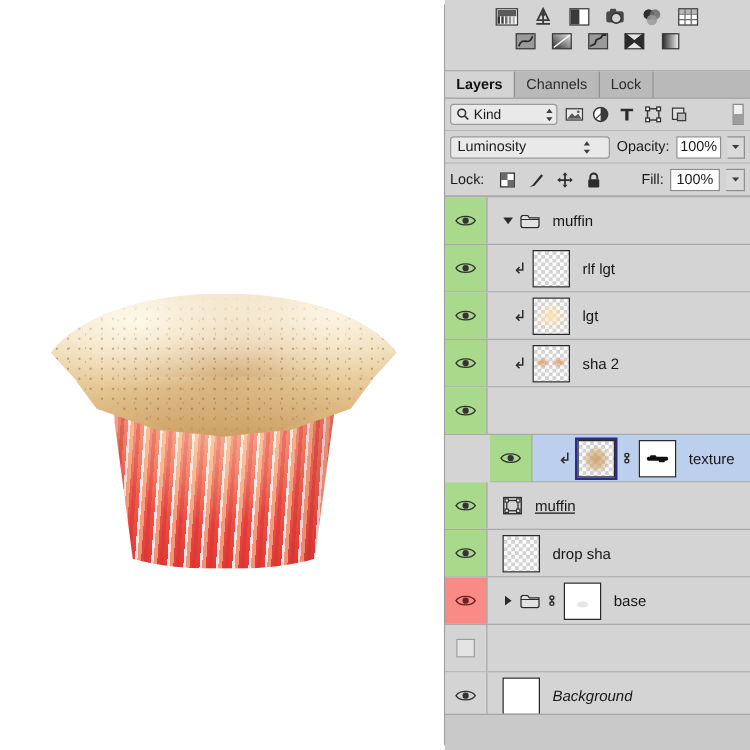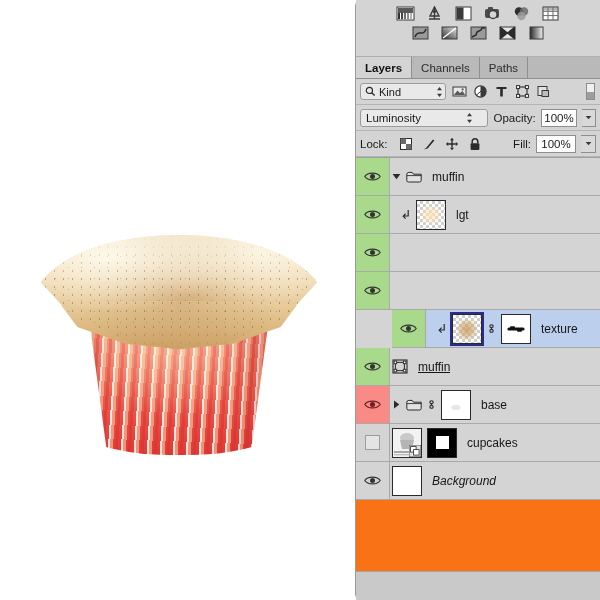--- a/index.html
+++ b/index.html
@@ -84,21 +84,21 @@
   .crust-lip{
     position:absolute;left:44px;top:96px;width:242px;height:50px;
     background:linear-gradient(180deg,#e9cf9f 0%,#dcb87f 55%,#cfa367 100%);
     border-radius:50%/12% 12% 96% 96%;
     clip-path:polygon(0% 0%, 100% 0%, 92% 52%, 72% 86%, 50% 96%, 28% 86%, 8% 52%);
   }
 
   
   #panel{
     position:absolute;left:355px;top:0;width:245px;height:600px;
-    background:#f97316;
+    background:#e5e5e5;
     border-left:1px solid #9a9a9a;
     box-sizing:border-box;
     border-radius:6px;
   }
   
   #adjust{
     position:relative;height:56px;background:#d4d4d4;
     border-bottom:1px solid #aeaeae;
   }
   .adj-row{display:flex;justify-content:center;gap:10px;}
@@ -182,21 +182,21 @@
     width:34px;height:100%;display:flex;align-items:center;justify-content:center;
     border-right:1px solid #a9a9a9;box-sizing:border-box;flex:none;
   }
   .eye-cell.on{background:#a9d98b;}
   .eye-cell.hidden-vis{background:#f98a86;}
   .eye-cell.nofill{background:#d4d4d4;}
   .lrow.sel .eye-cell.on{background:#a9d98b;}
   .eye{width:17px;height:11px;display:block;}
   .body-cell{
     flex:1;display:flex;align-items:center;height:100%;
-    padding-left:2px;gap:5px;min-width:0;
+    padding-left:12px;gap:5px;min-width:0;
   }
   .twisty{width:9px;height:9px;display:block;flex:none;}
   .clipidx{width:10px;height:12px;display:block;flex:none;margin-left:9px;}
   .thumb{
     width:30px;height:30px;border:1px solid #2a2a2a;box-sizing:border-box;
     flex:none;position:relative;overflow:hidden;background:#fff;
   }
   .thumb.checker{
     background-image:
       linear-gradient(45deg,#cfcfcf 25%,transparent 25%,transparent 75%,#cfcfcf 75%),
@@ -337,21 +337,21 @@
     </div>
 
     <div id="tabs">
       <div class="tab active">
         <span>Layers</span>
       </div>
       <div class="tab">
         <span>Channels</span>
       </div>
       <div class="tab">
-        <span>Paths</span>
+        <span>Lock</span>
       </div>
       <div class="tab-filler"></div>
     </div>
 
     <div id="filterrow">
       <div class="kind-select">
         <svg class="adj-ico" style="width:11px;height:11px" viewBox="0 0 11 11">
           <circle cx="4.4" cy="4.4" r="3.1" fill="none" stroke="#2b2b2b" stroke-width="1.2"></circle>
           <path d="M6.8 6.8 L9.6 9.6" stroke="#2b2b2b" stroke-width="1.4"></path>
         </svg>
@@ -451,20 +451,35 @@
             <path d="M0.6 2 H8.4 L4.5 7.3 Z" fill="#2b2b2b"></path>
           </svg>
           <svg class="folder-ico" viewBox="0 0 16 12">
             <path d="M0.8 3.2 A2 2 0 0 1 2.8 1.4 H6.2 L7.4 3.2 H15.2 V9.4 A1.6 1.6 0 0 1 13.6 11 H2.4 A1.6 1.6 0 0 1 0.8 9.4 Z" fill="#e2e2e2" stroke="#2b2b2b" stroke-width="1"></path>
             <path d="M0.8 4.6 H15.2" stroke="#2b2b2b" stroke-width=".9"></path>
           </svg>
           <span class="lname">muffin</span>
         </div>
       </div>
 
+      <div class="lrow">
+        <div class="eye-cell on">
+          <svg class="eye" viewBox="0 0 17 11">
+            <path d="M0.8 5.5 C3.5 1, 13.5 1, 16.2 5.5 C13.5 10, 3.5 10, 0.8 5.5 Z" fill="none" stroke="#333" stroke-width="1.1"></path>
+            <circle cx="8.5" cy="5.5" r="2.5" fill="#333"></circle>
+          </svg>
+        </div>
+        <div class="body-cell">
+          <svg class="clipidx" viewBox="0 0 10 12">
+            <path d="M7.2 1 V7 H3 M4.6 4.6 L2.2 7.2 L4.6 9.6" fill="none" stroke="#2b2b2b" stroke-width="1.2"></path>
+          </svg>
+          <div class="thumb checker"></div>
+          <span class="lname">rlf lgt</span>
+        </div>
+      </div>
 
       <div class="lrow">
         <div class="eye-cell on">
           <svg class="eye" viewBox="0 0 17 11">
             <path d="M0.8 5.5 C3.5 1, 13.5 1, 16.2 5.5 C13.5 10, 3.5 10, 0.8 5.5 Z" fill="none" stroke="#333" stroke-width="1.1"></path>
             <circle cx="8.5" cy="5.5" r="2.5" fill="#333"></circle>
           </svg>
         </div>
         <div class="body-cell">
           <svg class="clipidx" viewBox="0 0 10 12">
@@ -476,20 +491,31 @@
           <span class="lname">lgt</span>
         </div>
       </div>
 
       <div class="lrow">
         <div class="eye-cell on">
           <svg class="eye" viewBox="0 0 17 11">
             <path d="M0.8 5.5 C3.5 1, 13.5 1, 16.2 5.5 C13.5 10, 3.5 10, 0.8 5.5 Z" fill="none" stroke="#333" stroke-width="1.1"></path>
             <circle cx="8.5" cy="5.5" r="2.5" fill="#333"></circle>
           </svg>
+        </div>
+        <div class="body-cell">
+          <svg class="clipidx" viewBox="0 0 10 12">
+            <path d="M7.2 1 V7 H3 M4.6 4.6 L2.2 7.2 L4.6 9.6" fill="none" stroke="#2b2b2b" stroke-width="1.2"></path>
+          </svg>
+          <div class="thumb checker">
+            <div class="tcontent" style="background:
+              radial-gradient(ellipse at 25% 46%, rgba(214,150,88,.85) 0%, rgba(214,150,88,0) 22%),
+              radial-gradient(ellipse at 72% 46%, rgba(214,150,88,.85) 0%, rgba(214,150,88,0) 22%);"></div>
+          </div>
+          <span class="lname">sha 2</span>
         </div>
       </div>
 
       <div class="lrow">
         <div class="eye-cell on">
           <svg class="eye" viewBox="0 0 17 11">
             <path d="M0.8 5.5 C3.5 1, 13.5 1, 16.2 5.5 C13.5 10, 3.5 10, 0.8 5.5 Z" fill="none" stroke="#333" stroke-width="1.1"></path>
             <circle cx="8.5" cy="5.5" r="2.5" fill="#333"></circle>
           </svg>
         </div>
@@ -538,20 +564,32 @@
             <rect x="3.4" y="3.4" width="9" height="8.2" fill="none" stroke="#2b2b2b" stroke-width="1"></rect>
             <rect x="2.1" y="2.1" width="2.6" height="2.6" fill="#fff" stroke="#2b2b2b" stroke-width=".9"></rect>
             <rect x="11.3" y="2.1" width="2.6" height="2.6" fill="#fff" stroke="#2b2b2b" stroke-width=".9"></rect>
             <rect x="2.1" y="10.3" width="2.6" height="2.6" fill="#fff" stroke="#2b2b2b" stroke-width=".9"></rect>
             <rect x="11.3" y="10.3" width="2.6" height="2.6" fill="#fff" stroke="#2b2b2b" stroke-width=".9"></rect>
           </svg>
           <span class="lname underline">muffin</span>
         </div>
       </div>
 
+      <div class="lrow">
+        <div class="eye-cell on">
+          <svg class="eye" viewBox="0 0 17 11">
+            <path d="M0.8 5.5 C3.5 1, 13.5 1, 16.2 5.5 C13.5 10, 3.5 10, 0.8 5.5 Z" fill="none" stroke="#333" stroke-width="1.1"></path>
+            <circle cx="8.5" cy="5.5" r="2.5" fill="#333"></circle>
+          </svg>
+        </div>
+        <div class="body-cell">
+          <div class="thumb checker" style="margin-left:0"></div>
+          <span class="lname">drop sha</span>
+        </div>
+      </div>
 
       <div class="lrow">
         <div class="eye-cell hidden-vis">
           <svg class="eye" viewBox="0 0 17 11">
             <path d="M0.8 5.5 C3.5 1, 13.5 1, 16.2 5.5 C13.5 10, 3.5 10, 0.8 5.5 Z" fill="none" stroke="#6a2020" stroke-width="1.1"></path>
             <circle cx="8.5" cy="5.5" r="2.5" fill="#6a2020"></circle>
           </svg>
         </div>
         <div class="body-cell">
           <svg class="twisty" viewBox="0 0 9 9">
@@ -573,40 +611,20 @@
             </svg>
           </div>
           <span class="lname">base</span>
         </div>
       </div>
 
       <div class="lrow">
         <div class="eye-cell nofill">
           <div style="width:15px;height:15px;background:#e4e4e4;border:1px solid #9d9d9d;box-sizing:border-box;"></div>
         </div>
-        <div class="body-cell">
-          <div class="thumb" style="margin-left:0">
-            <svg width="28" height="28" viewBox="0 0 28 28" style="position:absolute;left:0;top:0">
-              <rect width="28" height="28" fill="#f2f2f2"></rect>
-              <ellipse cx="14" cy="9" rx="7" ry="5" fill="#c9c9c9"></ellipse>
-              <path d="M7 11 L9 20 H19 L21 11 Z" fill="#b5b5b5"></path>
-              <rect x="1" y="22" width="26" height="2" fill="#a8a8a8"></rect>
-              <rect x="1" y="25" width="18" height="1.4" fill="#bdbdbd"></rect>
-            </svg>
-            <svg width="12" height="12" viewBox="0 0 12 12" style="position:absolute;right:0;bottom:0">
-              <rect x="0" y="0" width="12" height="12" fill="#e2e2e2" stroke="#2b2b2b" stroke-width=".8"></rect>
-              <rect x="1.6" y="1.6" width="5.5" height="5.5" fill="#fff" stroke="#2b2b2b" stroke-width=".8"></rect>
-              <rect x="4.6" y="4.6" width="5.5" height="5.5" fill="#fff" stroke="#2b2b2b" stroke-width=".8"></rect>
-            </svg>
-          </div>
-          <div class="mask-thumb blackmask">
-            <div style="width:13px;height:13px;background:#fff;"></div>
-          </div>
-          <span class="lname">cupcakes</span>
-        </div>
       </div>
 
       <div class="lrow">
         <div class="eye-cell nofill">
           <svg class="eye" viewBox="0 0 17 11">
             <path d="M0.8 5.5 C3.5 1, 13.5 1, 16.2 5.5 C13.5 10, 3.5 10, 0.8 5.5 Z" fill="none" stroke="#333" stroke-width="1.1"></path>
             <circle cx="8.5" cy="5.5" r="2.5" fill="#333"></circle>
           </svg>
         </div>
         <div class="body-cell">

